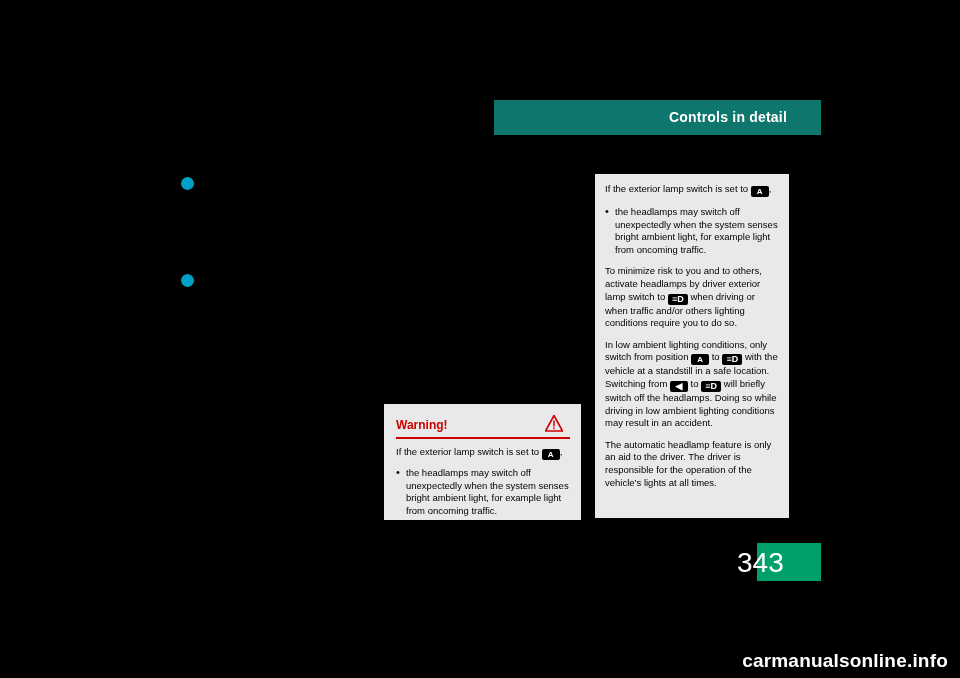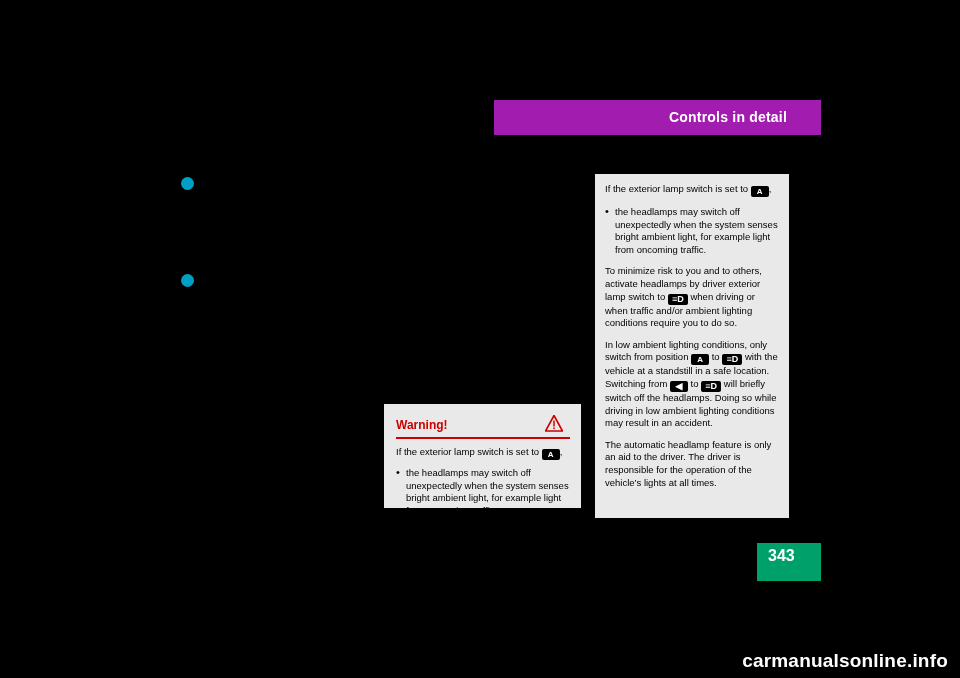--- a/index.html
+++ b/index.html
@@ -22,21 +22,21 @@
     background: #000000;
   }
 
   
   .header-bar {
     position: absolute;
     left: 494px;
     top: 100px;
     width: 327px;
     height: 35px;
-    background: #a21caf;
+    background: #0f766e;
   }
   .header-title {
     position: absolute;
     right: 34px;
     top: 9px;
     color: #ffffff;
     font-size: 14px;
     font-weight: bold;
     letter-spacing: 0.2px;
   }
@@ -51,21 +51,21 @@
   }
   .dot-1 { left: 181px; top: 177px; }
   .dot-2 { left: 181px; top: 274px; }
 
   
   .warning-box {
     position: absolute;
     left: 384px;
     top: 404px;
     width: 197px;
-    height: 104px;
+    height: 116px;
     background: #e9e9e9;
   }
   .warning-head {
     position: absolute;
     left: 12px;
     top: 11px;
     right: 10px;
     height: 22px;
   }
   .warning-title {
@@ -184,25 +184,25 @@
   .pagenum-box {
     position: absolute;
     left: 757px;
     top: 543px;
     width: 64px;
     height: 38px;
     background: #00a06b;
   }
   .pagenum {
     position: absolute;
-    left: 768px;
+    left: 737px;
     top: 547px;
     color: #ffffff;
-    font-size: 16px;
-    font-weight: bold;
+    font-size: 28px;
+    font-weight: normal;
   }
 
   
   .watermark {
     position: absolute;
     right: 12px;
     bottom: 6px;
     color: #ffffff;
     font-size: 19px;
     letter-spacing: 0.2px;
@@ -249,21 +249,21 @@
       <p>
         <span>If the exterior lamp switch is set to</span>
         <span class="sym sym-auto">A</span><span>,</span>
       </p>
       <ul class="info-list">
         <li>the headlamps may switch off unexpectedly when the system senses bright ambient light, for example light from oncoming traffic.</li>
       </ul>
       <p>
         <span>To minimize risk to you and to others, activate headlamps by driver exterior lamp switch to</span>
         <span class="sym sym-lamp">≡D</span>
-        <span>when driving or when traffic and/or ambient lighting conditions require you to do so.</span>
+        <span>when driving or when traffic and/or others lighting conditions require you to do so.</span>
       </p>
       <p>
         <span>In low ambient lighting conditions, only switch from position</span>
         <span class="sym sym-auto">A</span>
         <span>to</span>
         <span class="sym sym-lamp">≡D</span>
         <span>with the vehicle at a standstill in a safe location. Switching from</span>
         <span class="sym sym-off">◀</span>
         <span>to</span>
         <span class="sym sym-lamp">≡D</span>

